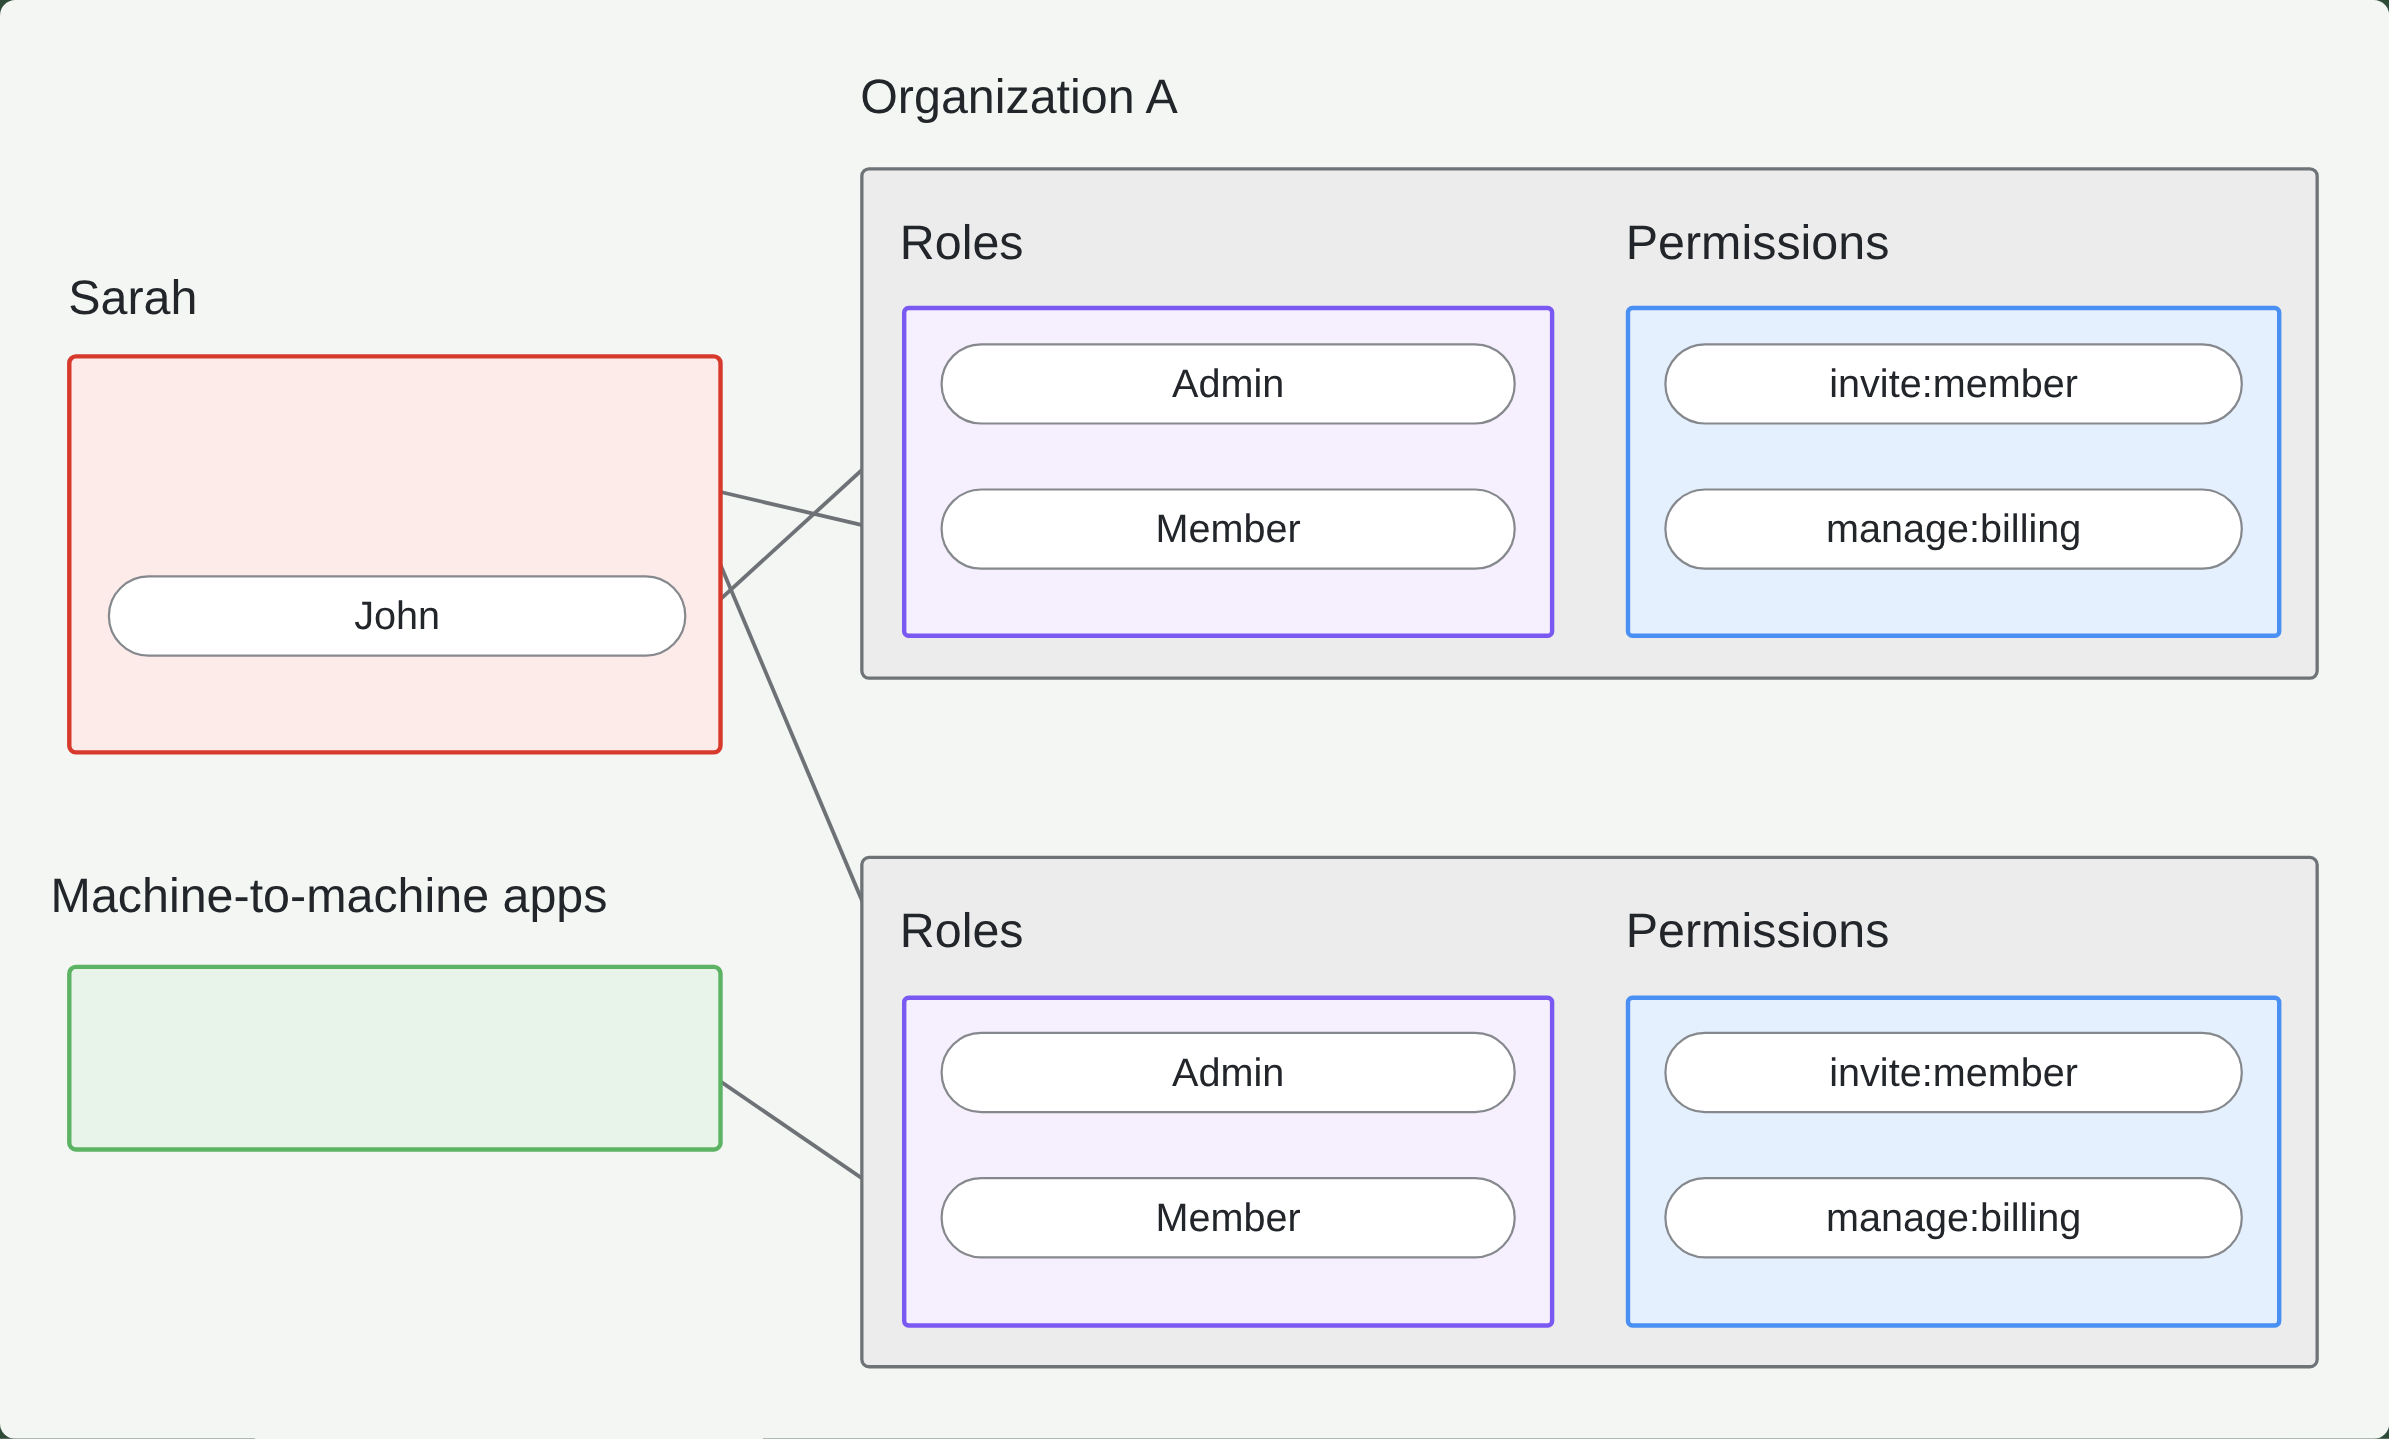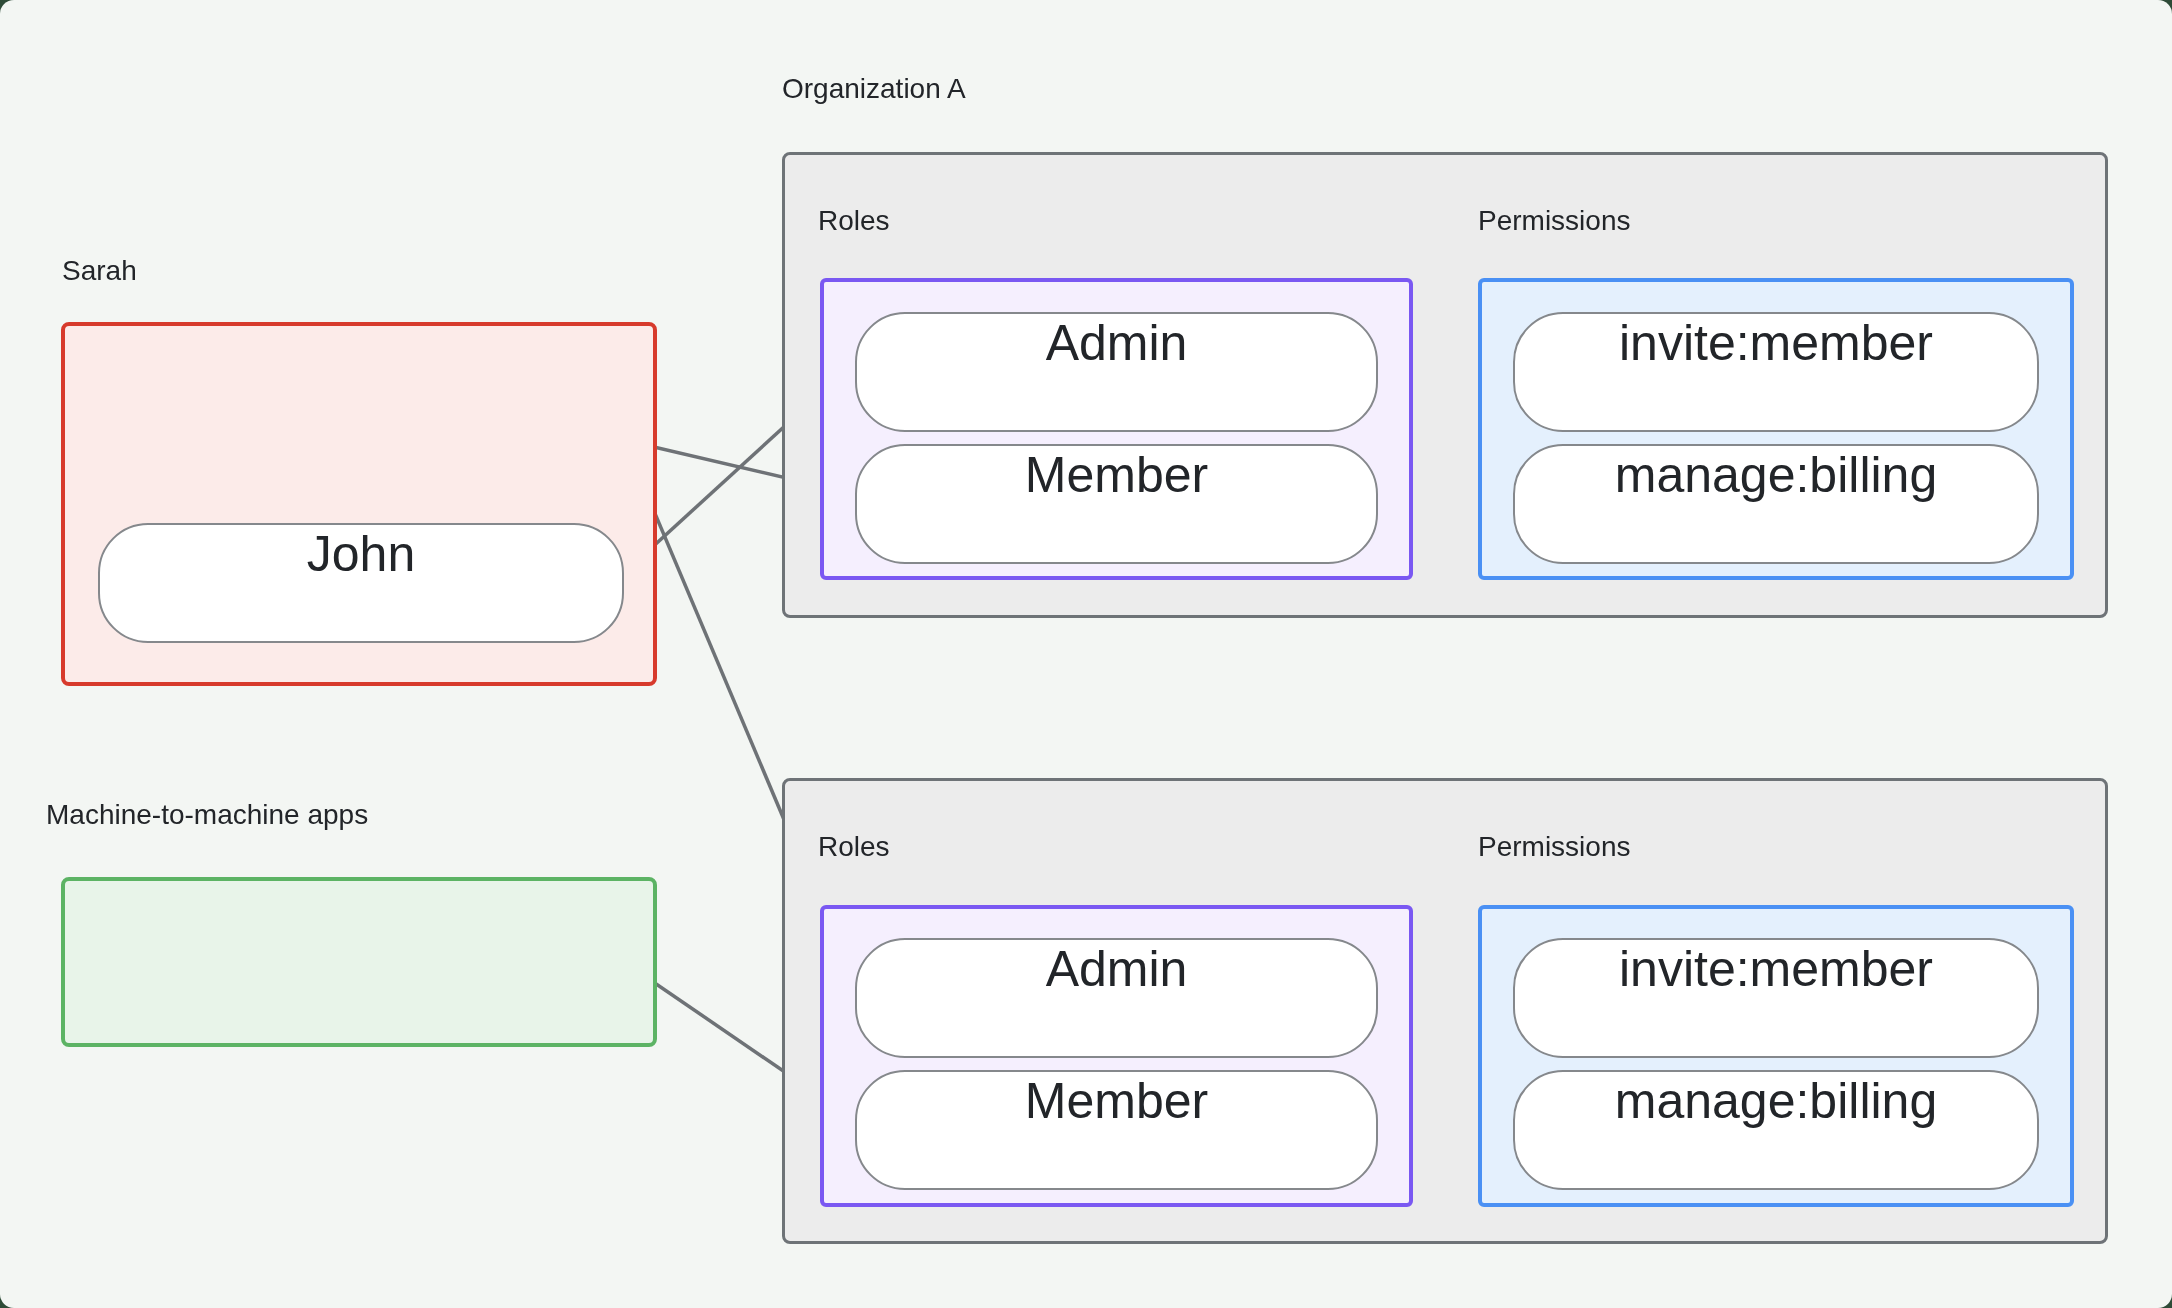--- a/index.html
+++ b/index.html
@@ -17,21 +17,21 @@
     overflow:hidden;
   }
   .wires{
     position:absolute;left:0;top:0;width:2172px;height:1308px;
     pointer-events:none;
   }
   .wires line{stroke:var(--line-color,#6e7276);stroke-width:3.5;}
   .wires circle{fill:var(--line-color,#6e7276);}
   .title{
     position:absolute;
-    font-size:28px;line-height:50px;font-weight:500;
+    font-size:44px;line-height:50px;font-weight:500;
     color:var(--text-color,#222529);
     letter-spacing:0;
     white-space:nowrap;
   }
   .group-box{position:absolute;box-sizing:border-box;border-radius:8px;}
   #users-box{left:61px;top:322px;width:596px;height:364px;
     background:var(--users-fill,#fcebe9);border:4px solid var(--users-border,#d73a2c);}
   #m2m-box{left:61px;top:877px;width:596px;height:170px;
     background:var(--m2m-fill,#e8f4e9);border:4px solid var(--m2m-border,#5cb364);}
   .org-box{position:absolute;box-sizing:border-box;border-radius:8px;
@@ -40,25 +40,25 @@
   #org-b-box{left:782px;top:778px;width:1326px;height:466px;}
   .inner-box{position:absolute;box-sizing:border-box;border-radius:6px;}
   .roles-box{background:var(--roles-fill,#f5effe);border:4px solid var(--roles-border,#7a58f2);}
   .perms-box{background:var(--perms-fill,#e4f0fd);border:4px solid var(--perms-border,#4a90f4);}
   #roles-a{left:820px;top:278px;width:593px;height:302px;}
   #perms-a{left:1478px;top:278px;width:596px;height:302px;}
   #roles-b{left:820px;top:905px;width:593px;height:302px;}
   #perms-b{left:1478px;top:905px;width:596px;height:302px;}
   .pill{
     position:absolute;box-sizing:border-box;
-    height:120px;border-radius:50px;
+    height:74px;border-radius:50px;
     background:var(--pill-fill,#ffffff);
     border:2.5px solid var(--pill-border,#85888c);
-    display:flex;justify-content:center;
-    font-size:50px;color:var(--text-color,#222529);
+    display:flex;align-items:center;justify-content:center;
+    font-size:36px;color:var(--text-color,#222529);
     white-space:nowrap;
   }
   #pill-sarah {left:98px; top:390px; width:526px;}
   #pill-john  {left:98px; top:523px; width:526px;}
   #pill-m2m   {left:98px; top:912px; width:526px;}
   #pill-admin-a  {left:855px; top:312px; width:523px;}
   #pill-member-a {left:855px; top:444px; width:523px;}
   #pill-invite-a {left:1513px;top:312px; width:526px;}
   #pill-manage-a {left:1513px;top:444px; width:526px;}
   #pill-admin-b  {left:855px; top:938px; width:523px;}

